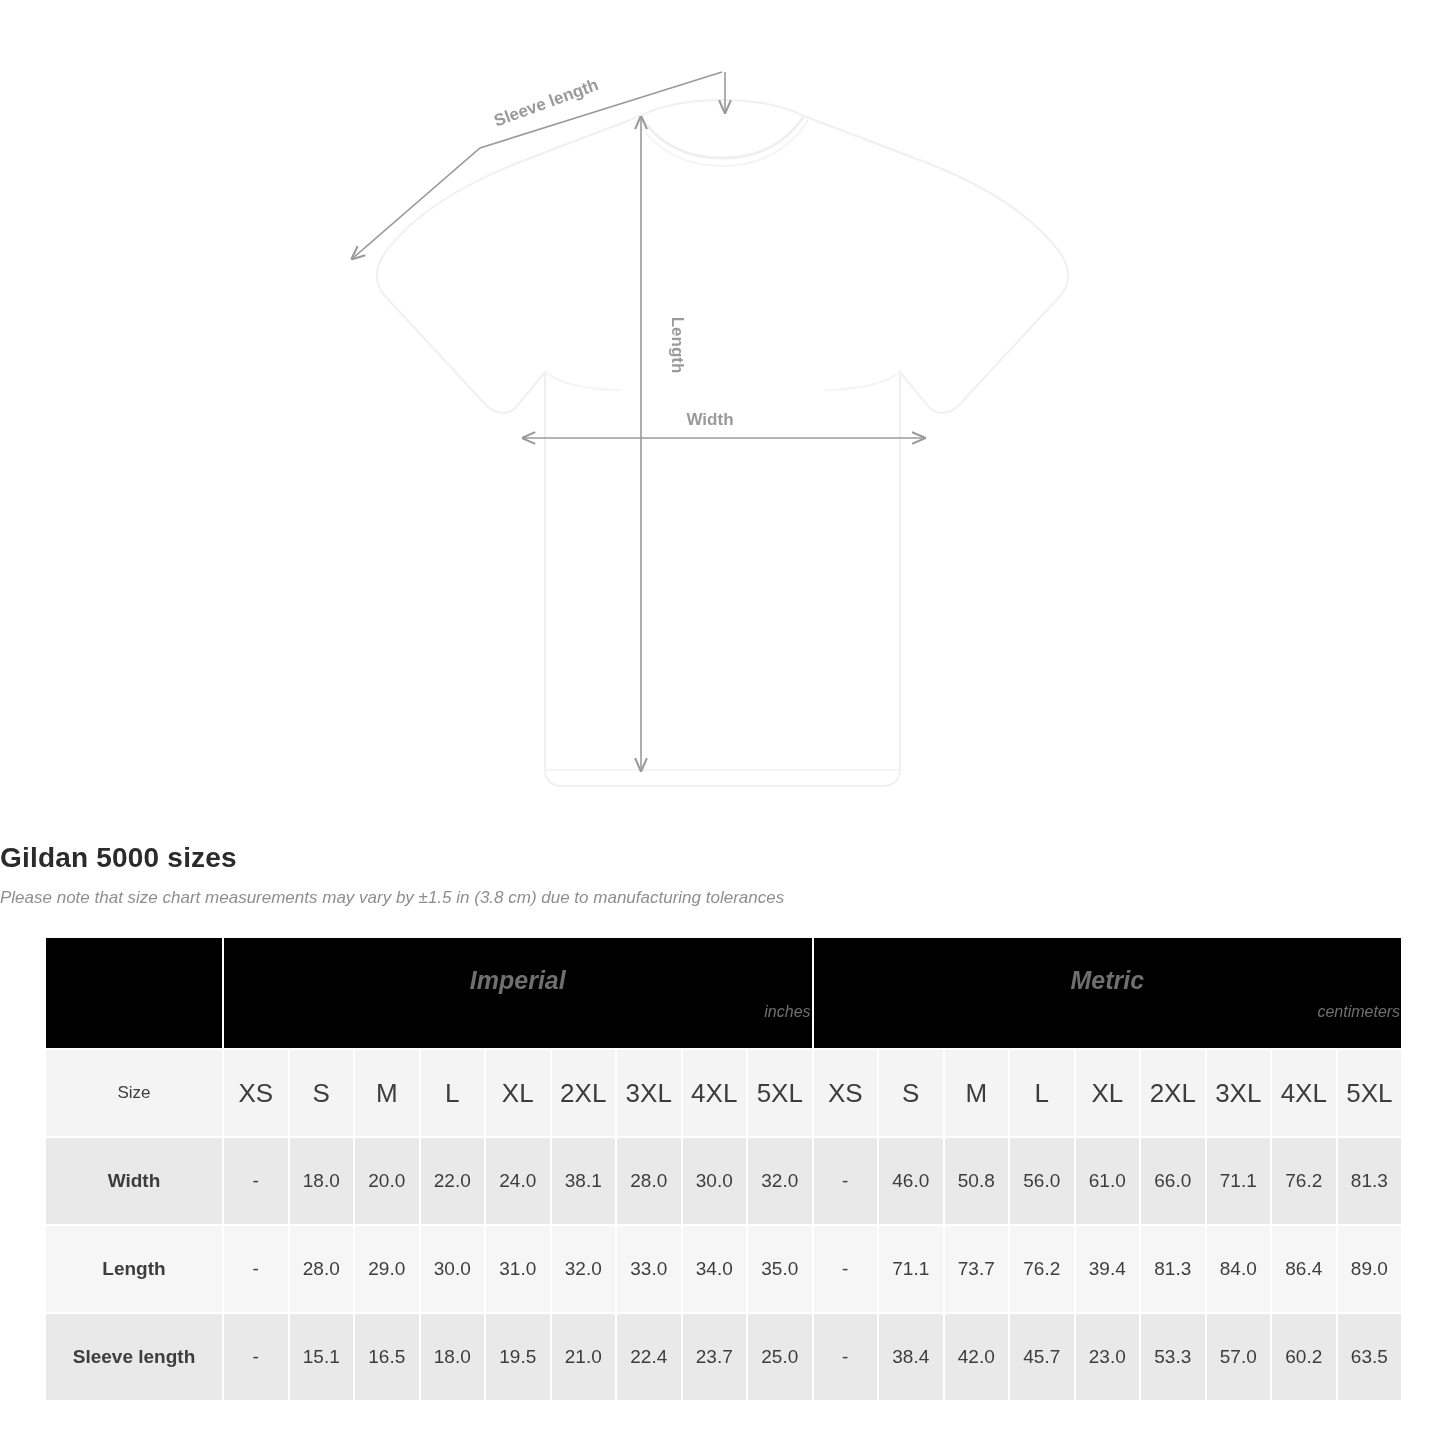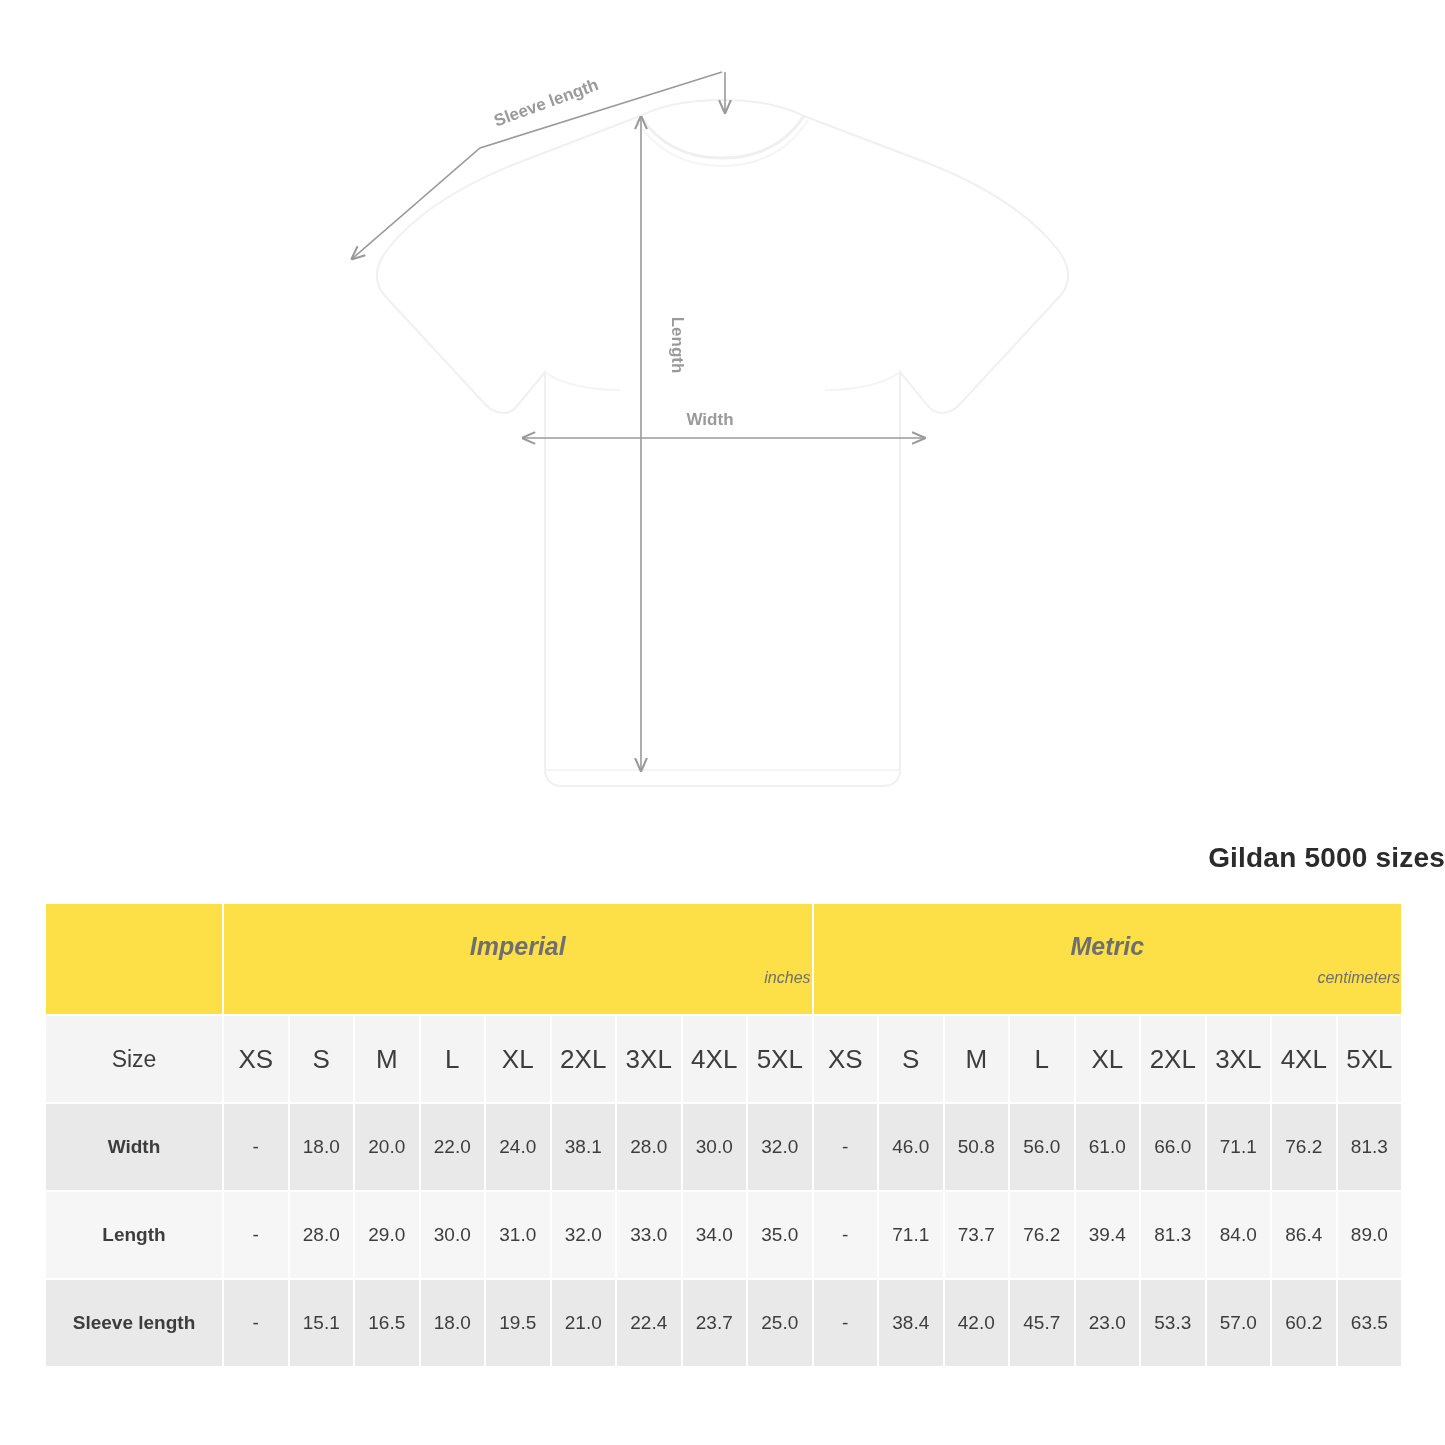--- a/index.html
+++ b/index.html
@@ -28,21 +28,21 @@
     height: 820px;
   }
   .illustration svg {
     position: absolute;
     top: 0;
     left: 0;
   }
 
   
   .title-block {
-    text-align: right;
+    text-align: left;
     margin-top: 22px;
   }
   .chart-title {
     font-size: 28px;
     font-weight: bold;
     color: #2b2b2b;
     letter-spacing: 0.2px;
   }
   .chart-note {
     margin-top: 14px;
@@ -62,21 +62,21 @@
   }
   table.size-table td,
   table.size-table th {
     border: 2px solid #ffffff;
     text-align: center;
     font-weight: normal;
     color: #3d3d3d;
   }
   
   .unit-row td {
-    background: #fde047;
+    background: #000000;
     height: 108px;
     vertical-align: middle;
   }
   .unit-name {
     font-size: 25px;
     font-style: italic;
     font-weight: bold;
     color: #6f6f6f;
   }
   .unit-sub {
@@ -88,21 +88,21 @@
   }
   
   .head-row td {
     background: #f4f4f4;
     height: 84px;
     font-size: 26px;
     font-weight: bold;
     color: #3d3d3d;
   }
   .head-row td.rowlabel {
-    font-size: 23px;
+    font-size: 17px;
   }
   
   .data-row td {
     height: 84px;
     font-size: 19px;
   }
   .data-row.odd td { background: #e9e9e9; }
   .data-row.even td { background: #f6f6f6; }
   .data-row td.rowlabel {
     font-weight: bold;
@@ -178,20 +178,21 @@
 
       <g>
         <line x1="524" y1="438" x2="924" y2="438" stroke="#9a9a9a" stroke-width="1.6" marker-start="url(#arrowStart)" marker-end="url(#arrowEnd)"></line>
         <text class="meas-label" x="710" y="425" text-anchor="middle">Width</text>
       </g>
     </svg>
   </div>
 
   <div class="title-block">
     <div class="chart-title">Gildan 5000 sizes</div>
+    <div class="chart-note">Please note that size chart measurements may vary by ±1.5 in (3.8 cm) due to manufacturing tolerances</div>
   </div>
 
   <div class="table-wrap">
     <table class="size-table">
       <colgroup>
         <col class="col-label">
         <col class="col-val">
           <col class="col-val">
           <col class="col-val">
           <col class="col-val">

